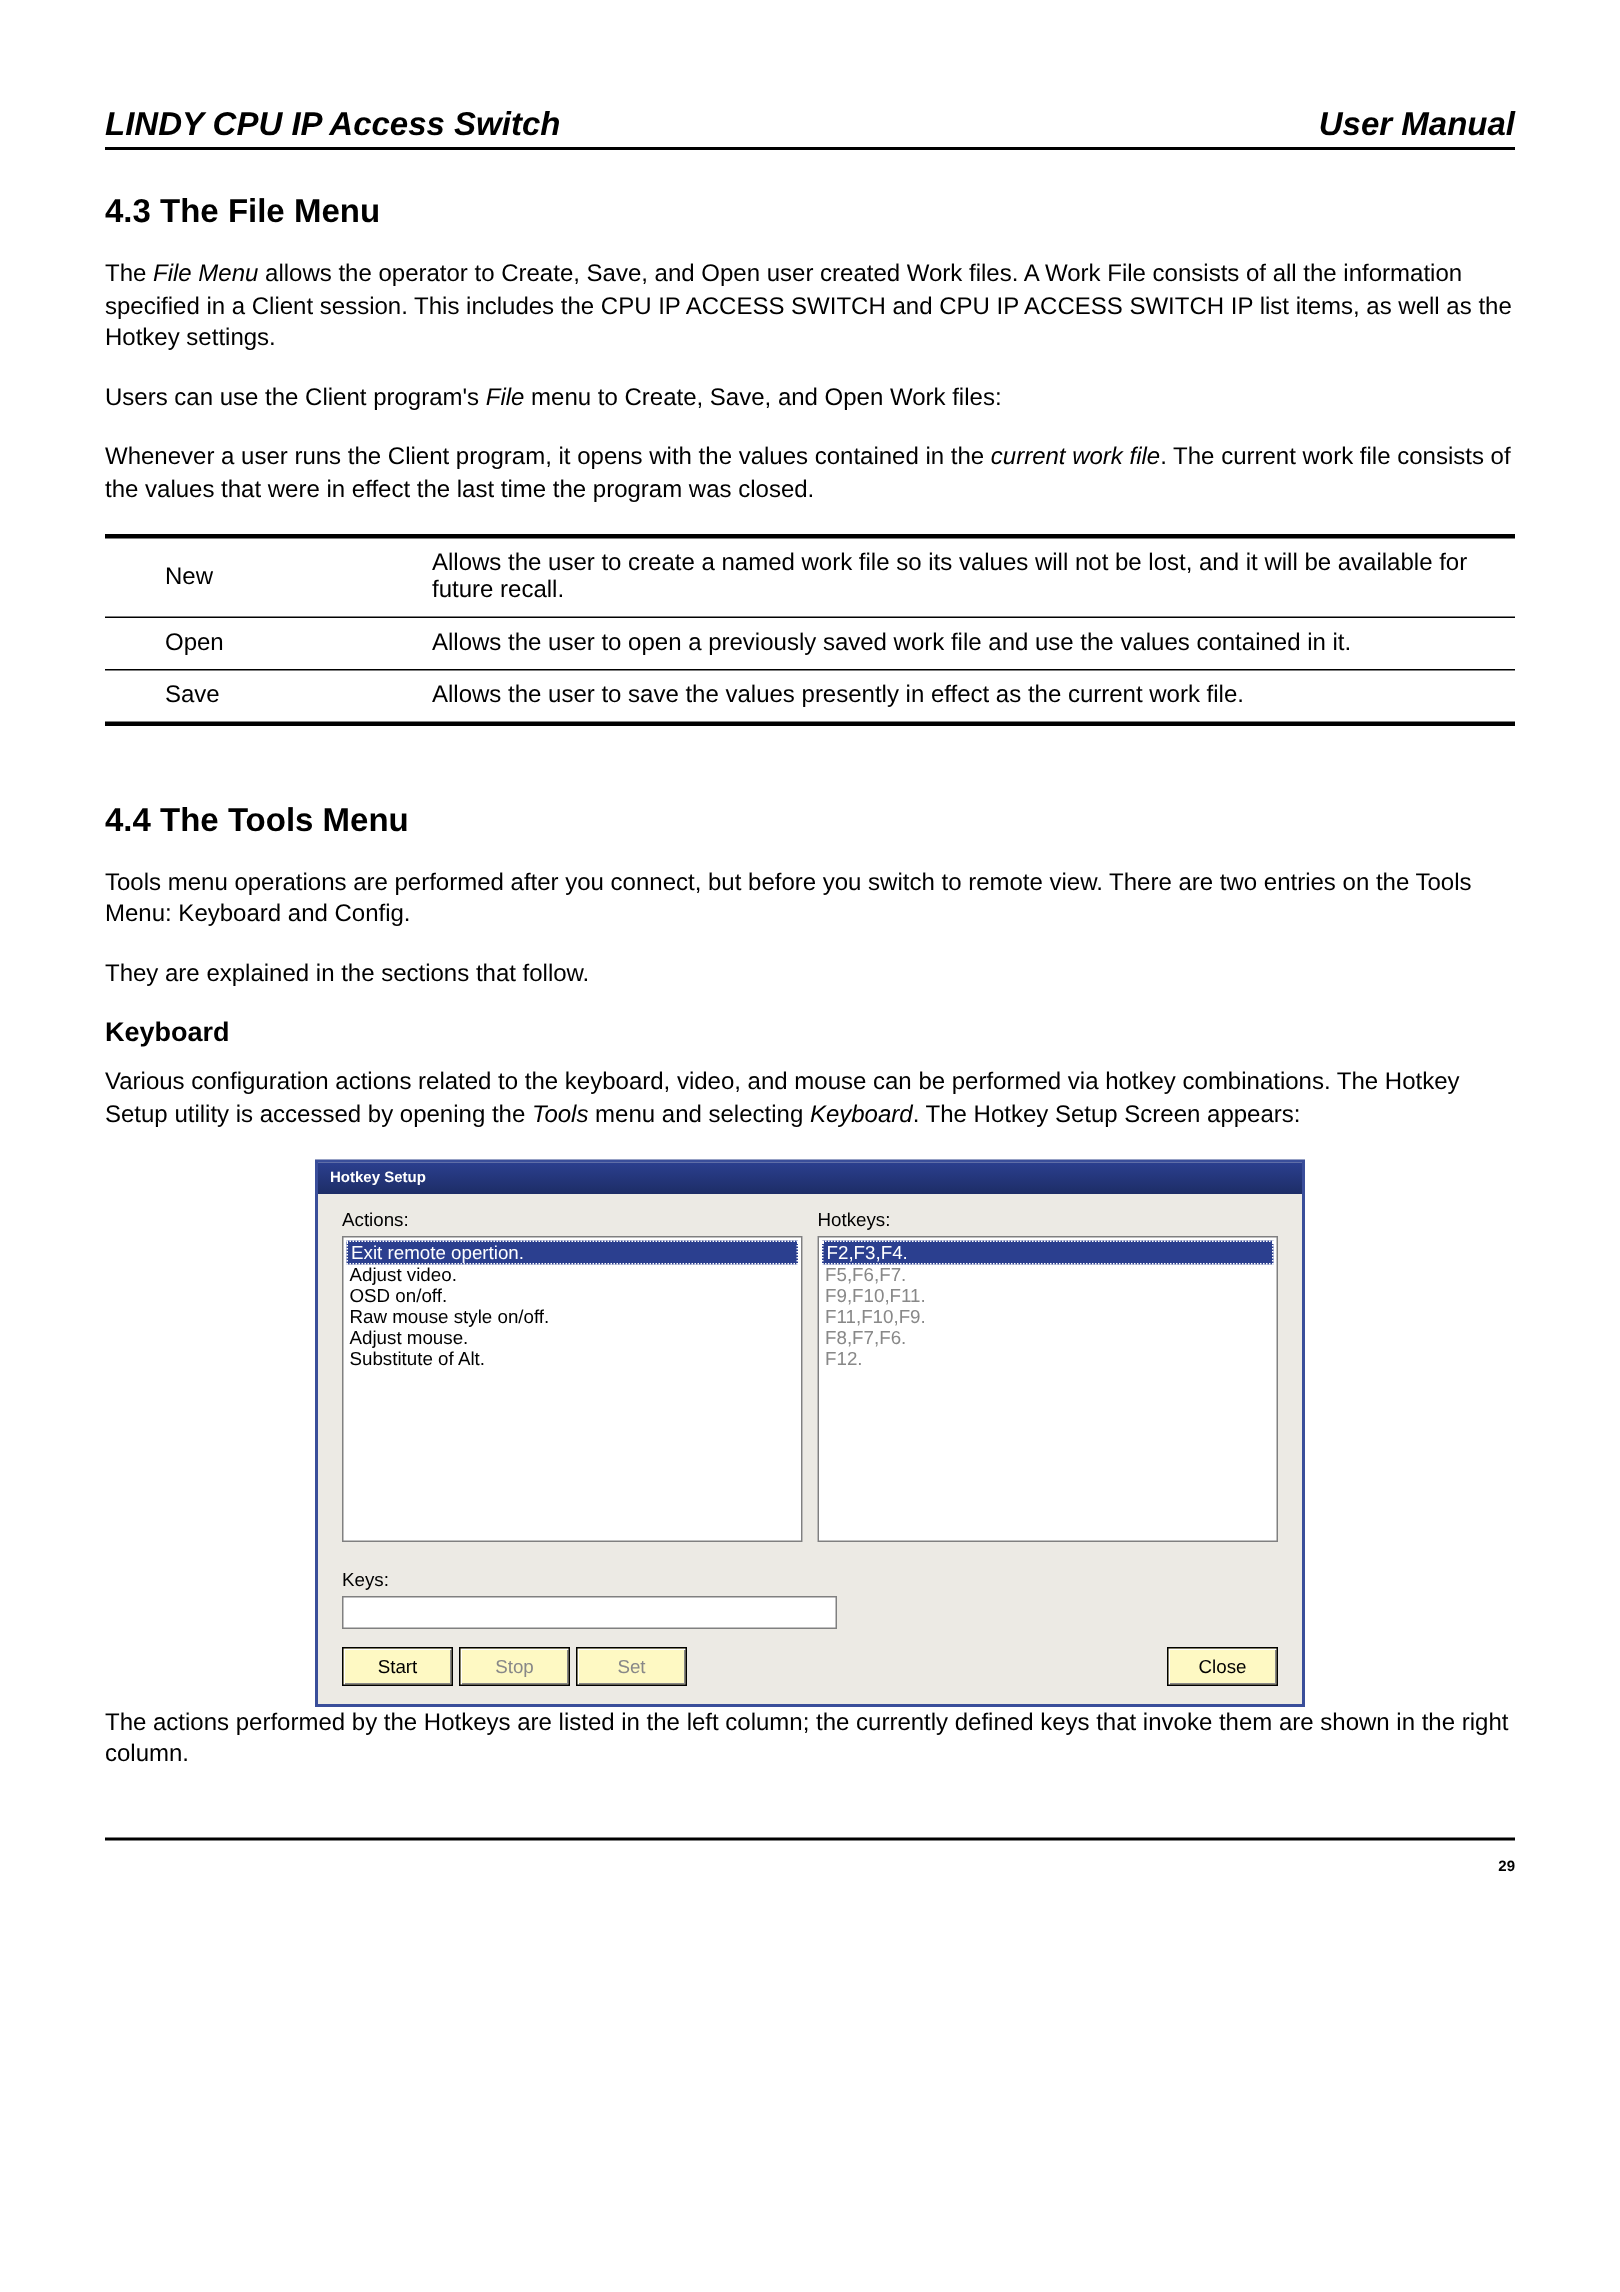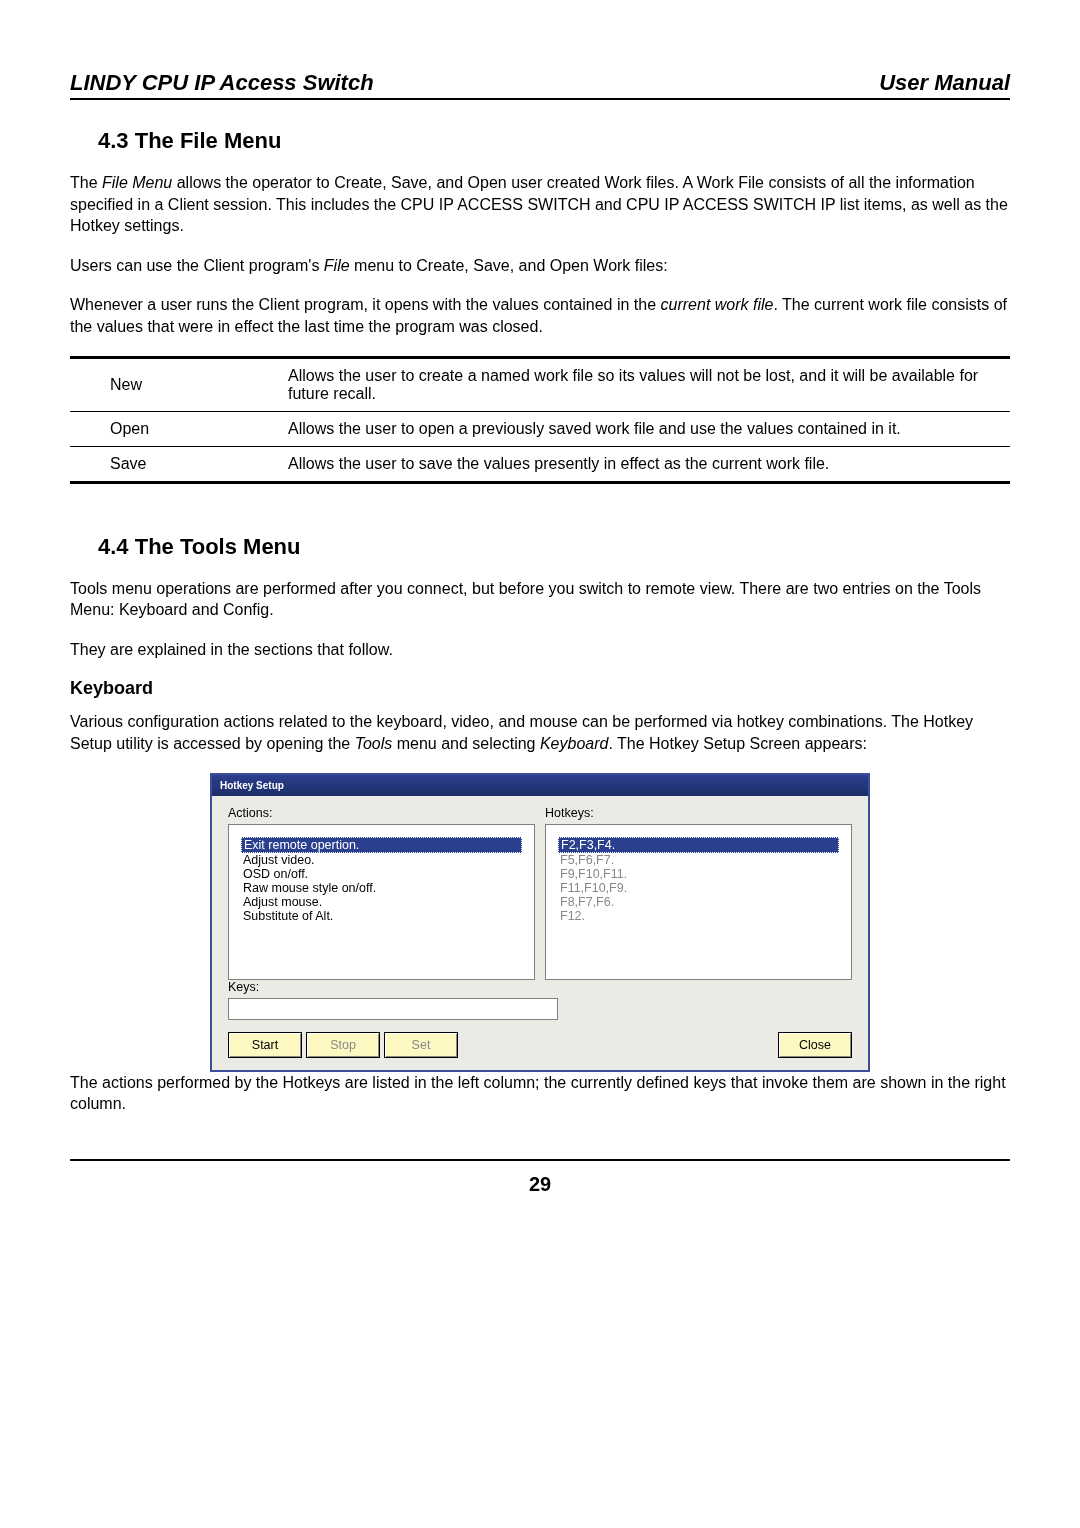--- a/index.html
+++ b/index.html
@@ -1,47 +1,47 @@
 <!DOCTYPE html>
 <html><head>
 <meta charset="utf-8">
 <style>
   * { box-sizing: border-box; margin: 0; padding: 0; }
   html, body { width: 1080px; height: 1528px; background: #fff; font-family: Arial, Helvetica, sans-serif; color: #000; }
   .page { padding: 70px 70px 0 70px; }
   .hdr { display: flex; justify-content: space-between; font-weight: bold; font-style: italic; font-size: 22px; border-bottom: 2px solid #000; padding-bottom: 2px; margin-bottom: 28px; }
-  h2.section { font-size: 22px; font-weight: bold; margin-bottom: 18px; margin-left: 28px; }
+  h2.section { font-size: 22px; font-weight: bold; margin-bottom: 18px; }
   p.body { font-size: 16px; line-height: 1.35; margin-bottom: 18px; }
   .italic { font-style: italic; }
   table.filemenu { width: 100%; border-collapse: collapse; border-top: 3px solid #000; border-bottom: 3px solid #000; margin-top: 10px; margin-bottom: 50px; }
   table.filemenu td { border-top: 1px solid #000; padding: 8px 8px 8px 40px; font-size: 16px; vertical-align: middle; }
   table.filemenu td.desc { padding-left: 8px; }
   table.filemenu tr:first-child td { border-top: none; }
   table.filemenu td.name { width: 210px; }
   h3.sub { font-size: 18px; font-weight: bold; margin-top: 8px; margin-bottom: 12px; }
 
   .hotkey-wrap { width: 660px; margin: 0 auto; border: 2px solid #3a4e9a; background: #eceae4; font-family: "MS Sans Serif", Tahoma, sans-serif; font-size: 12.5px; }
   .hk-title { background: linear-gradient(#2b3f8f, #1d2d66); color: #fff; font-weight: bold; padding: 5px 8px; font-size: 10px; }
   .hk-body { padding: 10px 16px 12px 16px; }
   .hk-row1 { display: flex; gap: 10px; }
   .hk-col { flex: 1; }
   .hk-label { margin-bottom: 4px; }
-  .hk-list { background: #fff; border: 1px solid #808080; height: 156px; padding: 12px; overflow: hidden; }
+  .hk-list { background: #fff; border: 1px solid #808080; height: 204px; padding: 2px; overflow: hidden; }
   .hk-list.hotkeys { color: #888; }
   .hk-list div { padding: 0 2px; white-space: nowrap; }
   .hk-list .sel { background: #2b3f8f; color: #fff; border: 1px dotted #fff; }
-  .hk-keys { }
+  .hk-keys { margin-top: 18px; }
   .hk-keys-input { background: #fff; border: 1px solid #808080; height: 22px; width: 330px; margin-top: 2px; }
   .hk-buttons { display: flex; justify-content: space-between; align-items: center; margin-top: 12px; }
   .hk-buttons-left { display: flex; gap: 4px; }
   .win-btn { width: 74px; height: 26px; background: #fef9c3; border: 1px solid #000; box-shadow: inset 1px 1px 0 #fff, inset -1px -1px 0 #888; font-size: 12.5px; text-align: center; line-height: 24px; }
   .win-btn.disabled { color: #888; }
 
   .footer-rule { border-top: 2px solid #000; margin-top: 44px; }
-  .pagenum { text-align: center; font-weight: bold; font-size: 20px; margin-top: 12px; }
+  .pagenum { text-align: right; font-weight: bold; font-size: 10px; margin-top: 12px; }
 </style>
 </head>
 <body>
 
 <div class="page">
 
   <div class="hdr">
     <span>LINDY CPU IP Access Switch</span>
     <span>User Manual</span>
   </div>

